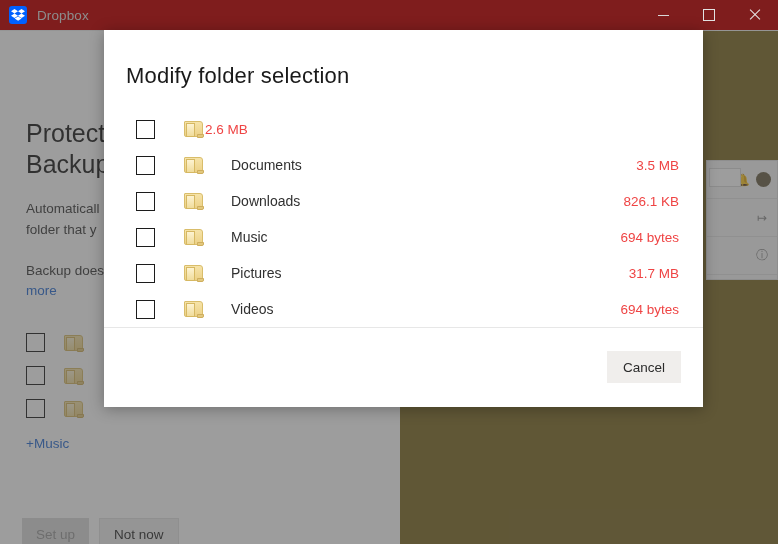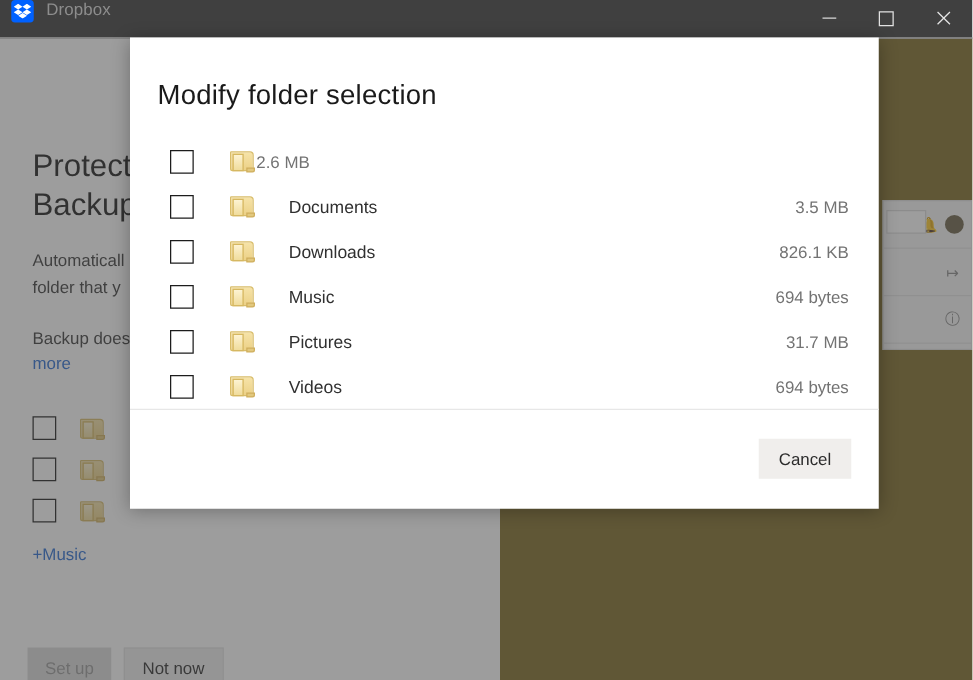--- a/index.html
+++ b/index.html
@@ -23,23 +23,24 @@
     width: 778px; height: 544px;
     background: #ffffff;
   }
 
   
   #titlebar {
     position: absolute;
     left: 0; top: 0;
     width: 778px;
     height: 30px;
-    background: #404040;
+    background: #7f1d1d;
     border-bottom: 1px solid #ededed;
     display: flex;
+    align-items: center;
     z-index: 5;
   }
   #titlebar .tb-logo {
     width: 18px; height: 18px;
     margin-left: 9px;
     background: #0061ff;
     border-radius: 3px;
     position: relative;
     flex: 0 0 auto;
   }
@@ -287,21 +288,21 @@
   .row .cbox { margin-left: 10px; }
   .row .fold { margin-left: 28px; }
   .row .r-name {
     margin-left: 26px;
     font-size: 14px;
     color: #303030;
     flex: 1 1 auto;
   }
   .row .r-size {
     font-size: 13.5px;
-    color: #737373;
+    color: #ef4444;
     text-align: right;
     white-space: nowrap;
   }
   #modal-divider {
     height: 1px;
     background: #e7e7e7;
     width: 100%;
   }
   #modal-footer {
     height: 80px;

